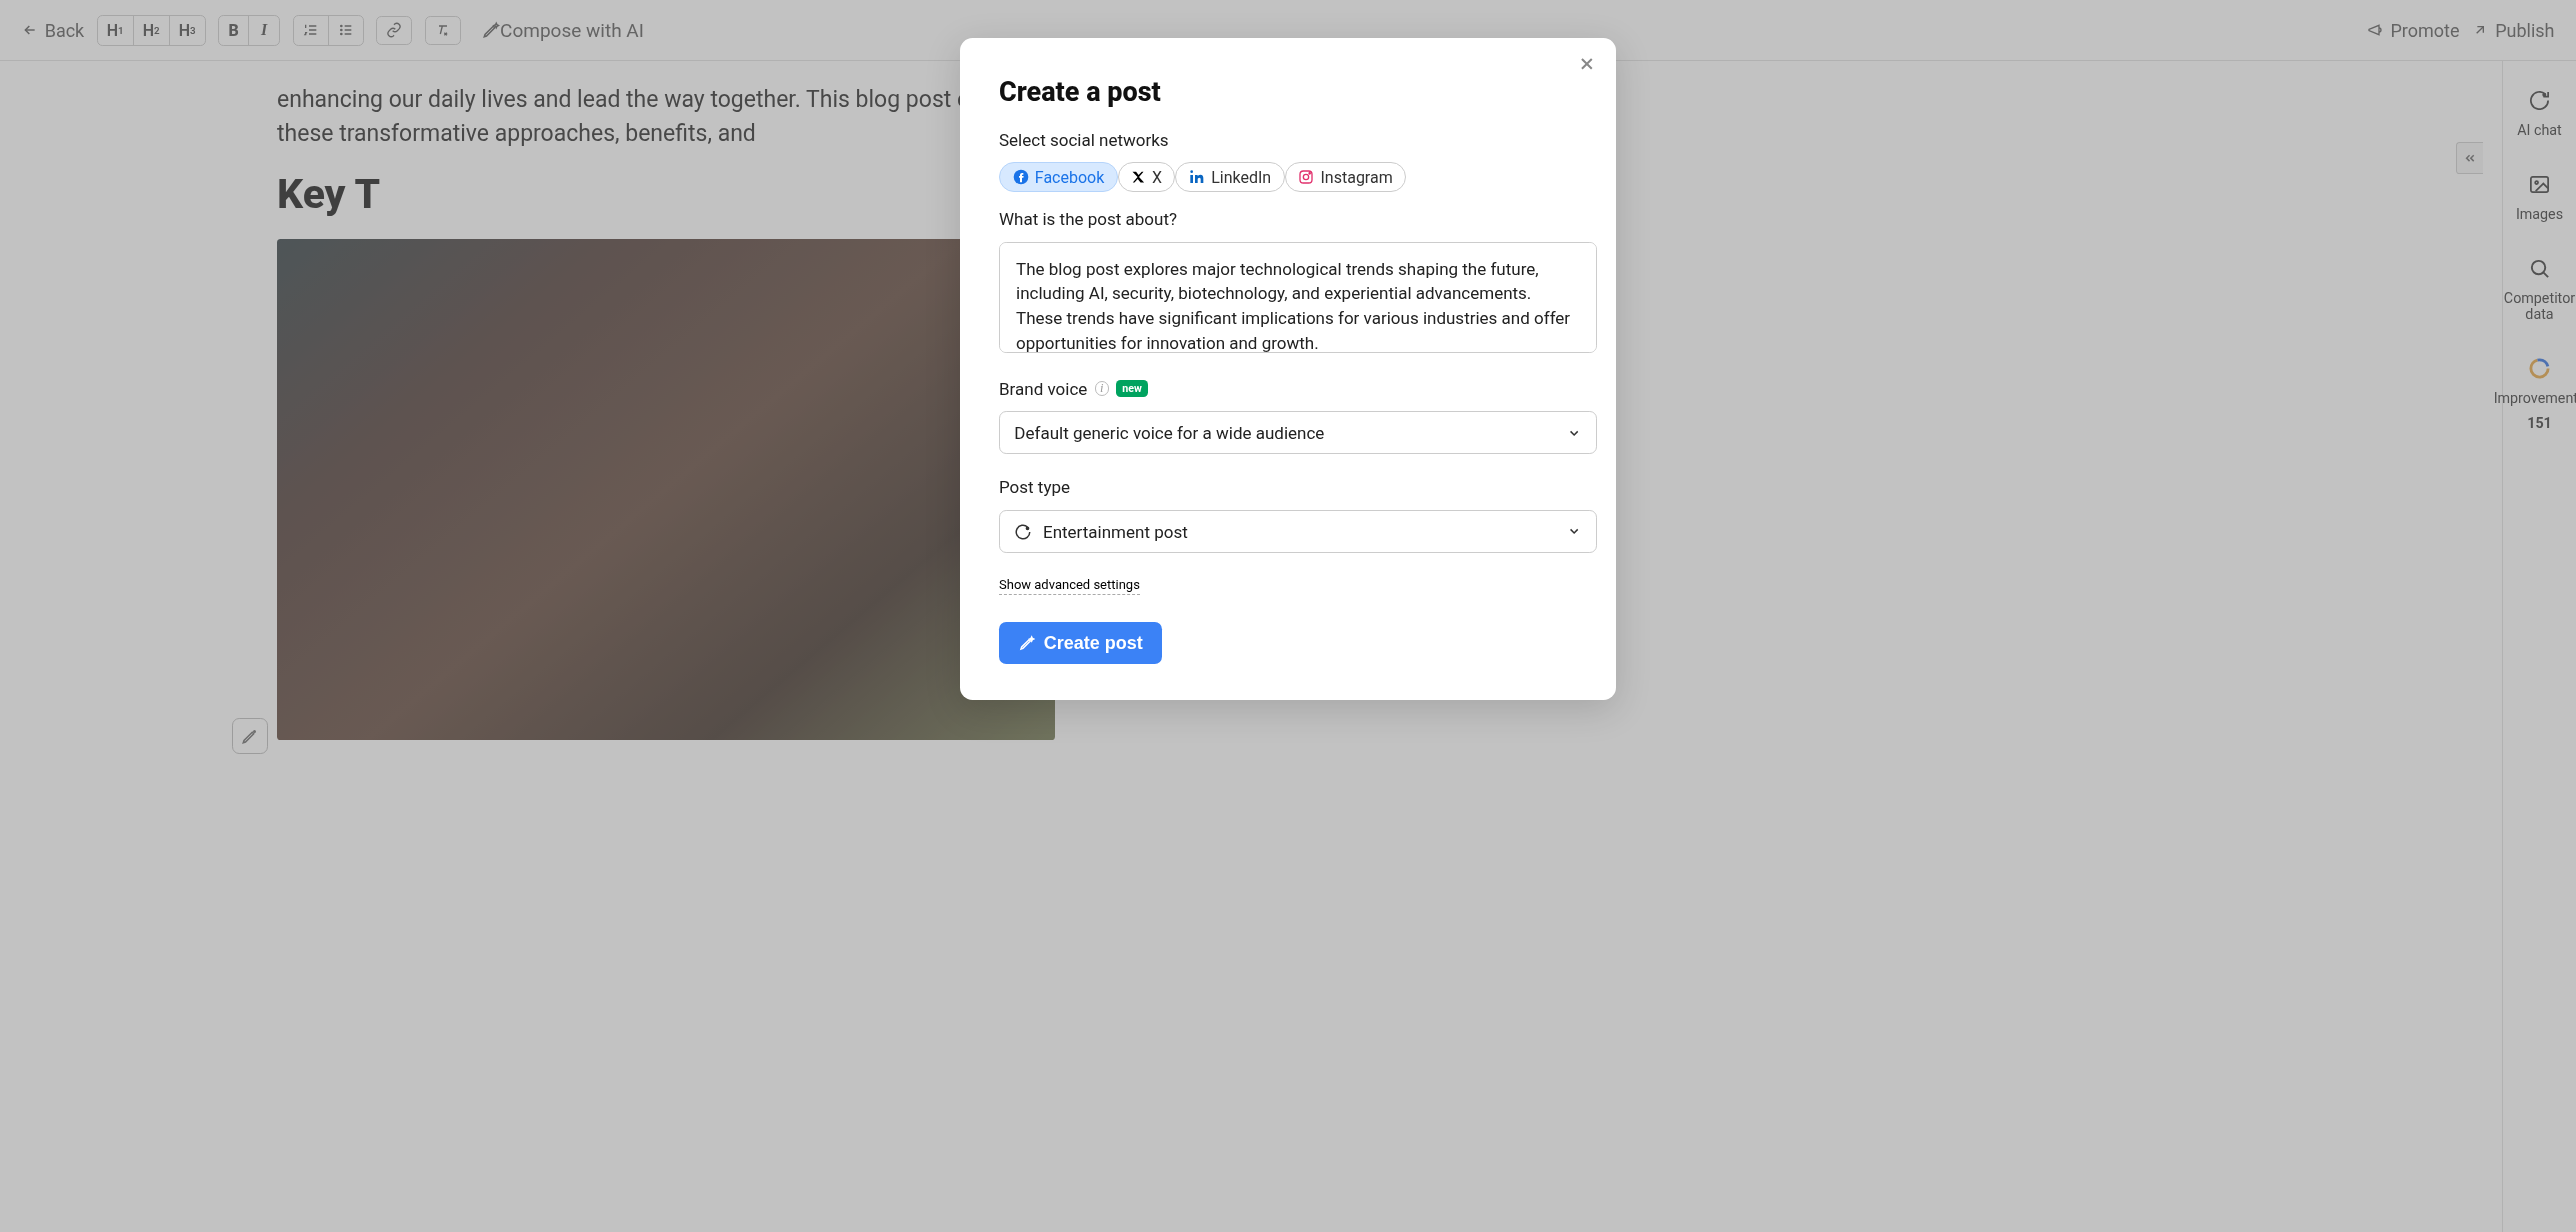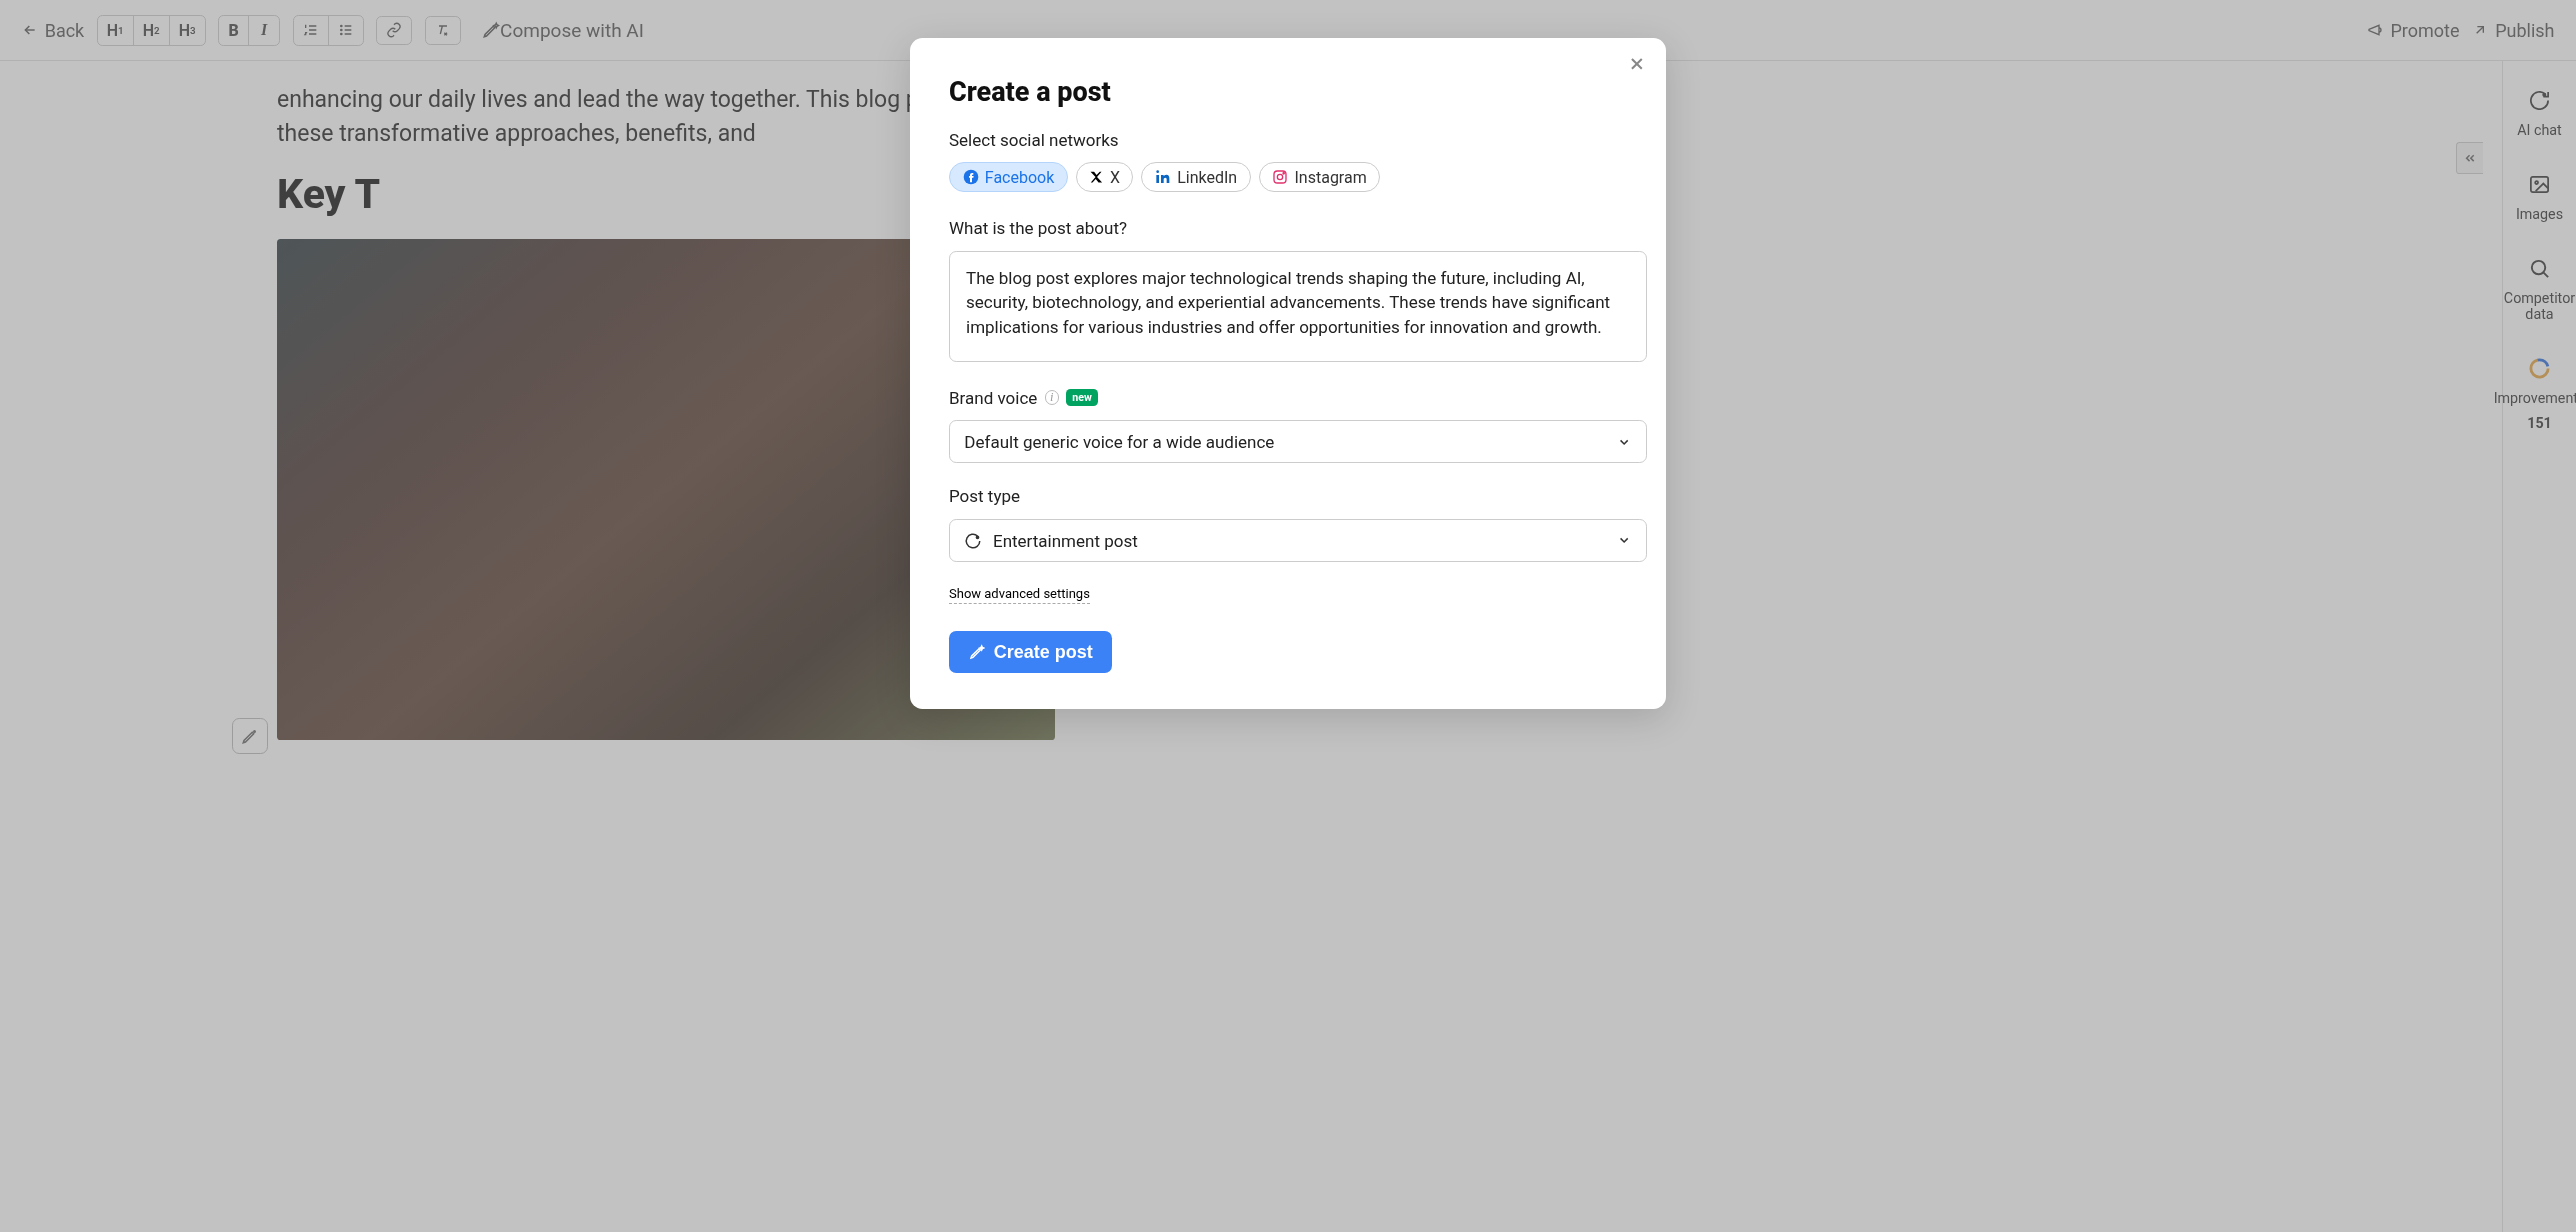--- a/index.html
+++ b/index.html
@@ -174,21 +174,21 @@
   position: absolute;
   inset: 0;
   background: rgba(120,120,120,0.45);
   display: flex;
   align-items: flex-start;
   justify-content: center;
 }
 
 
 .modal {
-  width: 756px;
+  width: 656px;
   background: #fff;
   border-radius: 12.5px;
   margin-top: 38px;
   padding: 38px 19px 36px 39px;
   position: relative;
   box-shadow: 0 9px 36px rgba(0,0,0,0.15);
 }
 .close-x {
   position: absolute;
   top: 16px;
@@ -205,22 +205,22 @@
 .field-label {
   font-size: 17px;
   color: #222;
   margin-bottom: 12.5px;
   display: flex;
   align-items: center;
   gap: 7.2px;
 }
 .networks {
   display: flex;
-  gap: 8px;
-  margin-bottom: 26px;
+  gap: 0;
+  margin-bottom: 17px;
 }
 .chip {
   display: flex;
   align-items: center;
   gap: 6.3px;
   border: 0.9px solid #ccc;
   border-radius: 894px;
   padding: 4.5px 12.5px;
   font-size: 16px;
   color: #333;

